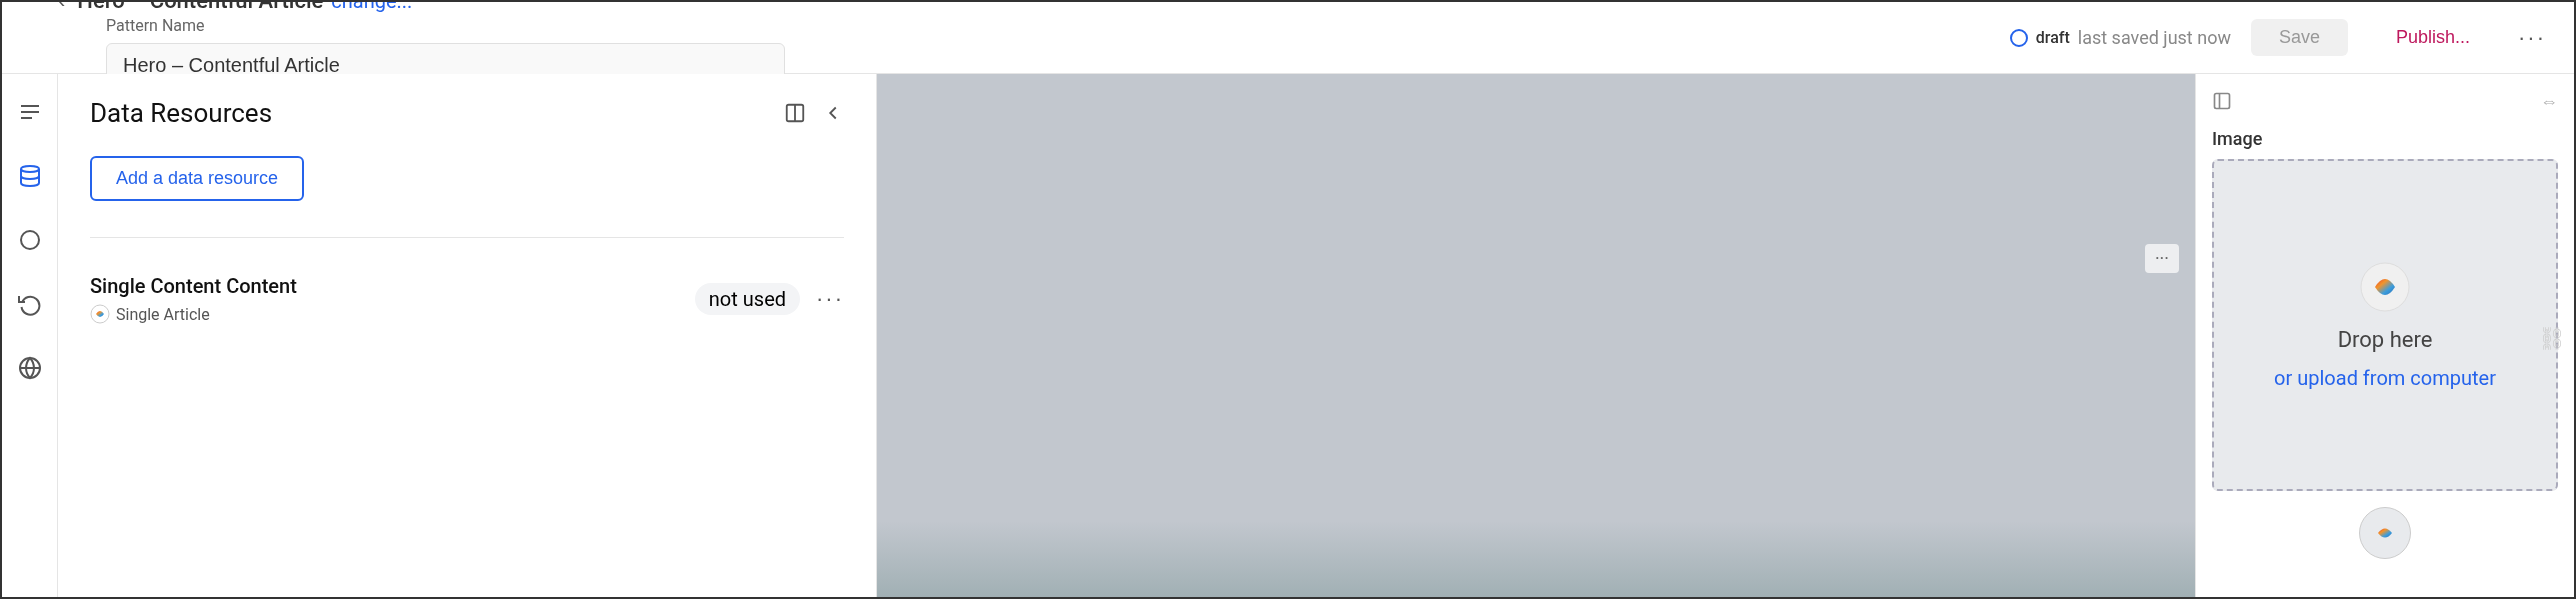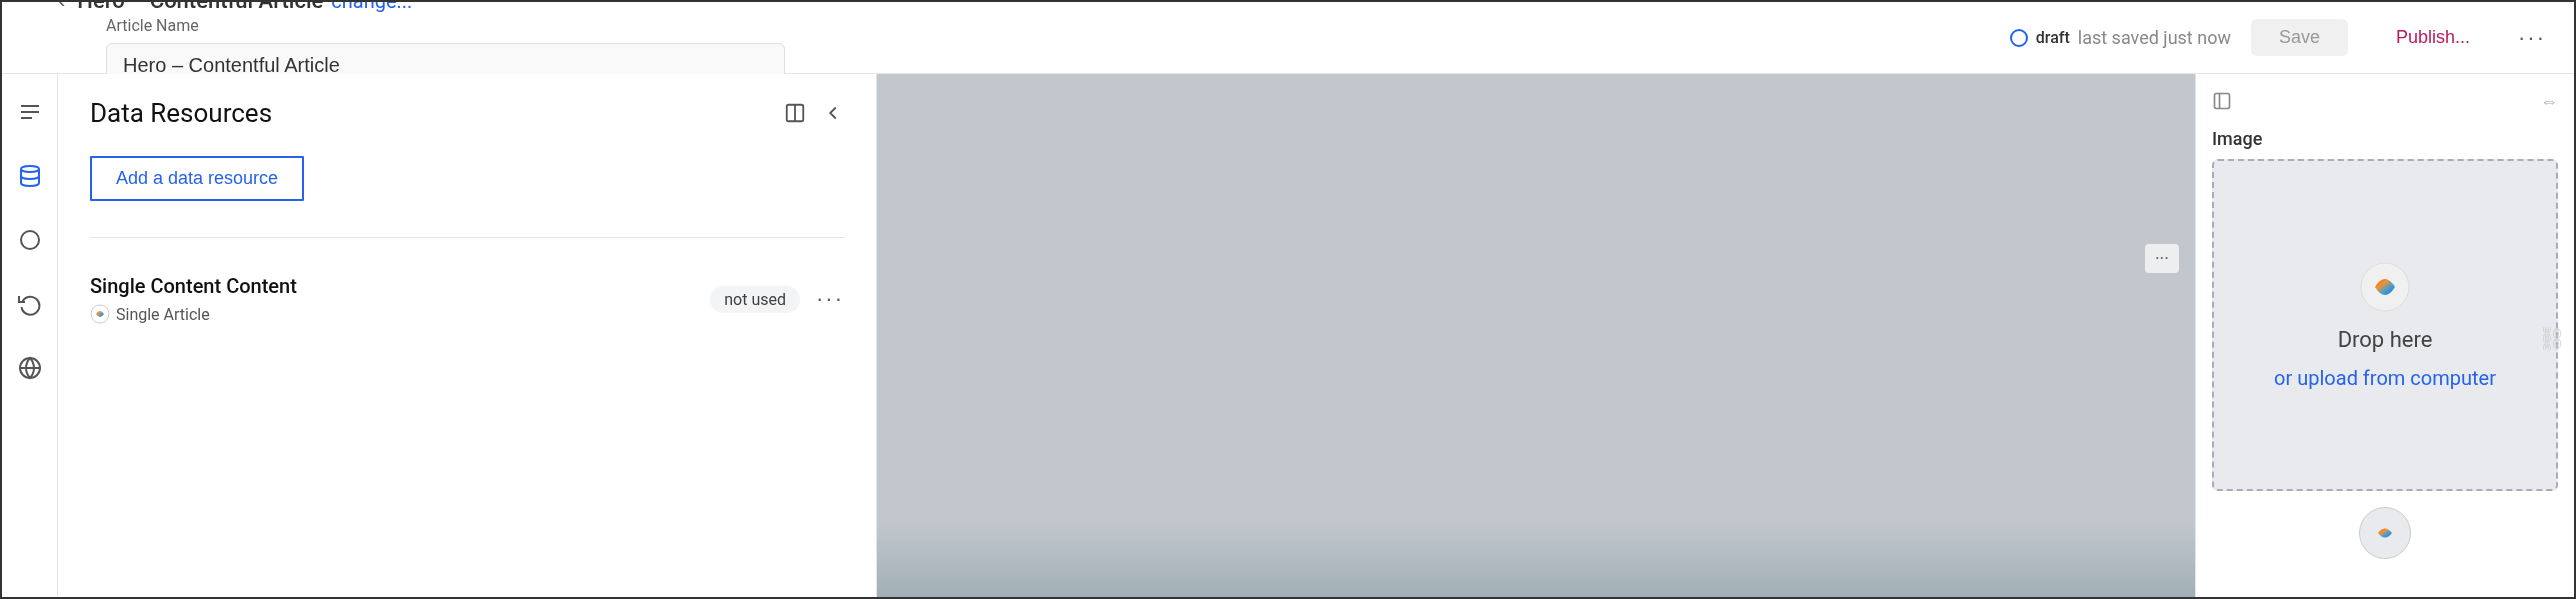--- a/index.html
+++ b/index.html
@@ -194,21 +194,21 @@
       width: 22px;
       height: 22px;
     }
 
     .btn-add-resource {
       display: inline-block;
       padding: 10px 24px;
       border: 2px solid #2563eb;
       color: #2563eb;
       background: #fff;
-      border-radius: 1px;
+      border-radius: 6px;
       font-size: 18px;
       cursor: pointer;
       font-weight: 500;
       margin-bottom: 36px;
     }
 
     .divider {
       border: none;
       border-top: 1px solid #e5e5e5;
       margin-bottom: 24px;
@@ -248,23 +248,23 @@
 
     .resource-actions {
       display: flex;
       align-items: center;
       gap: 16px;
     }
 
     .badge-not-used {
       padding: 4px 14px;
       background: #f3f4f6;
-      color: #404040;
+      color: #000000;
       border-radius: 20px;
-      font-size: 16px;
+      font-size: 20px;
     }
 
     .more-dots {
       background: none;
       border: none;
       cursor: pointer;
       color: #555;
       font-size: 22px;
       letter-spacing: 2px;
     }
@@ -411,21 +411,21 @@
 <div class="top-header">
   <div class="header-left">
     <div style="display:flex; align-items:center; gap:4px;">
       <button class="back-btn">‹</button>
       <div class="header-title-row">
         <span>Hero – Contentful Article</span>
         <span class="change-link">change...</span>
       </div>
     </div>
     <div style="display:flex; flex-direction:column; gap:4px; margin-left:48px;">
-      <span class="pattern-name-label">Article Name</span>
+      <span class="pattern-name-label">Pattern Name</span>
       <input class="pattern-name-input" type="text" value="Hero – Contentful Article" style="">
     </div>
   </div>
   <div class="header-right">
     <div class="draft-status">
       <div class="draft-circle"></div>
       <span class="draft-label">draft</span>
       <span class="last-saved">last saved just now</span>
     </div>
     <button class="btn-save">Save</button>

